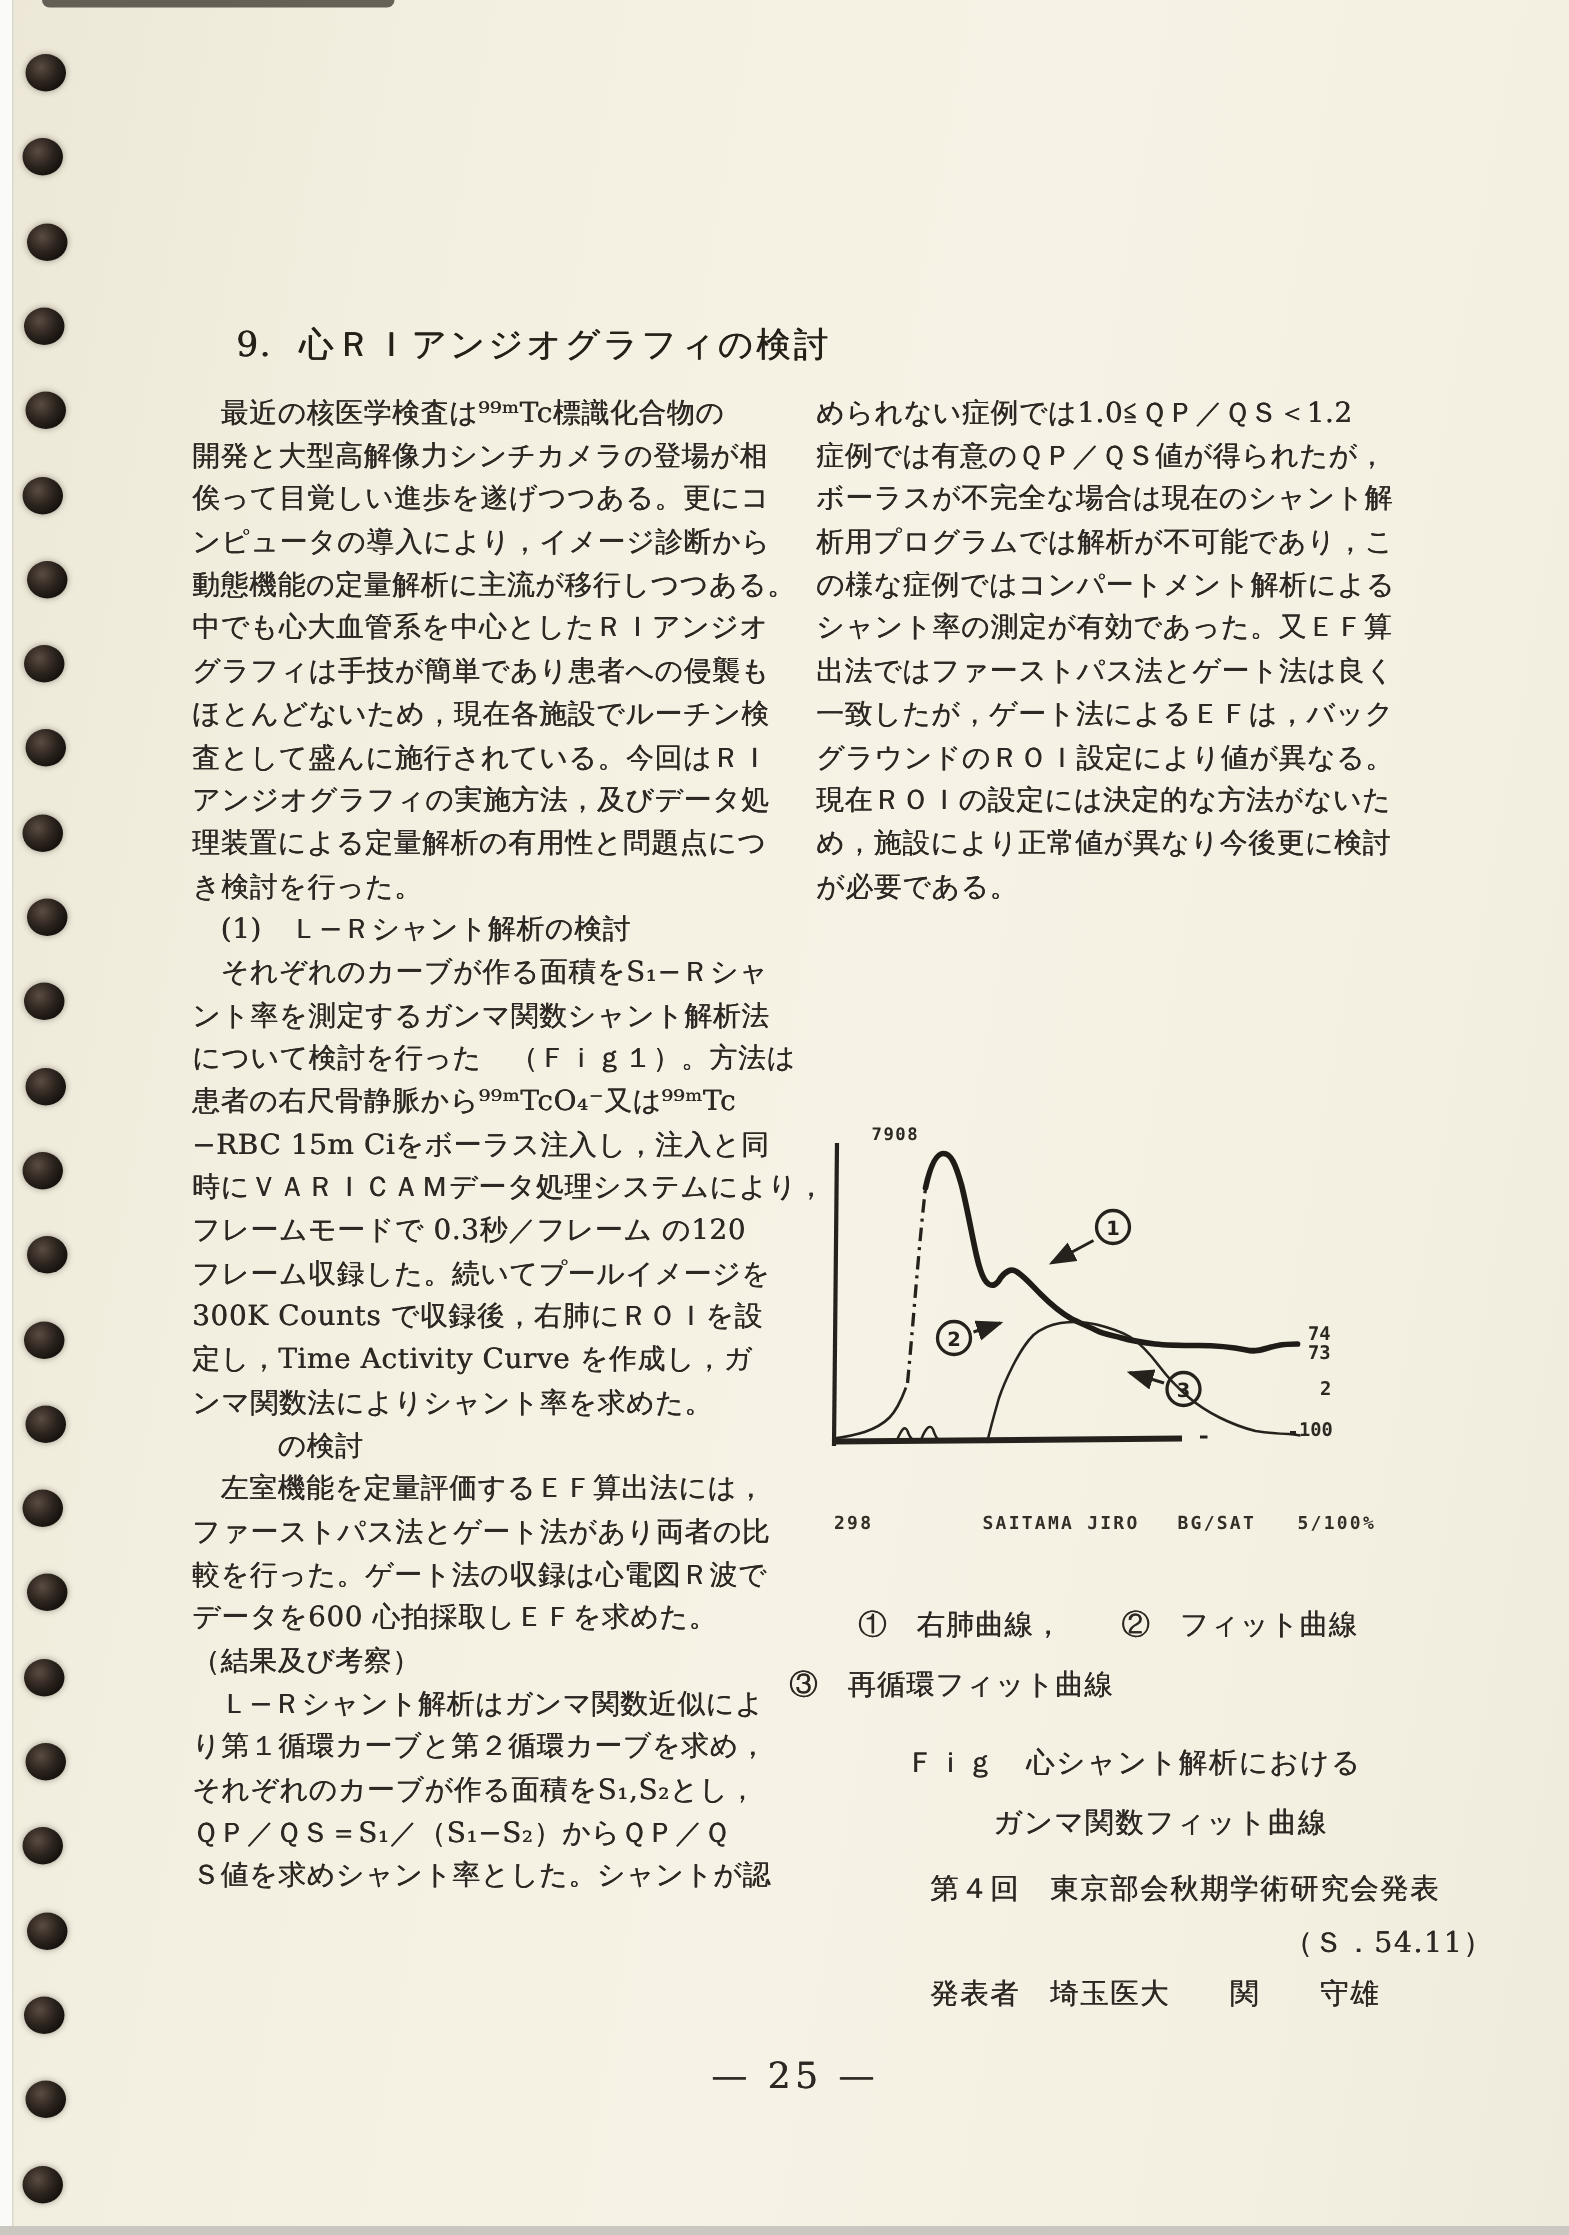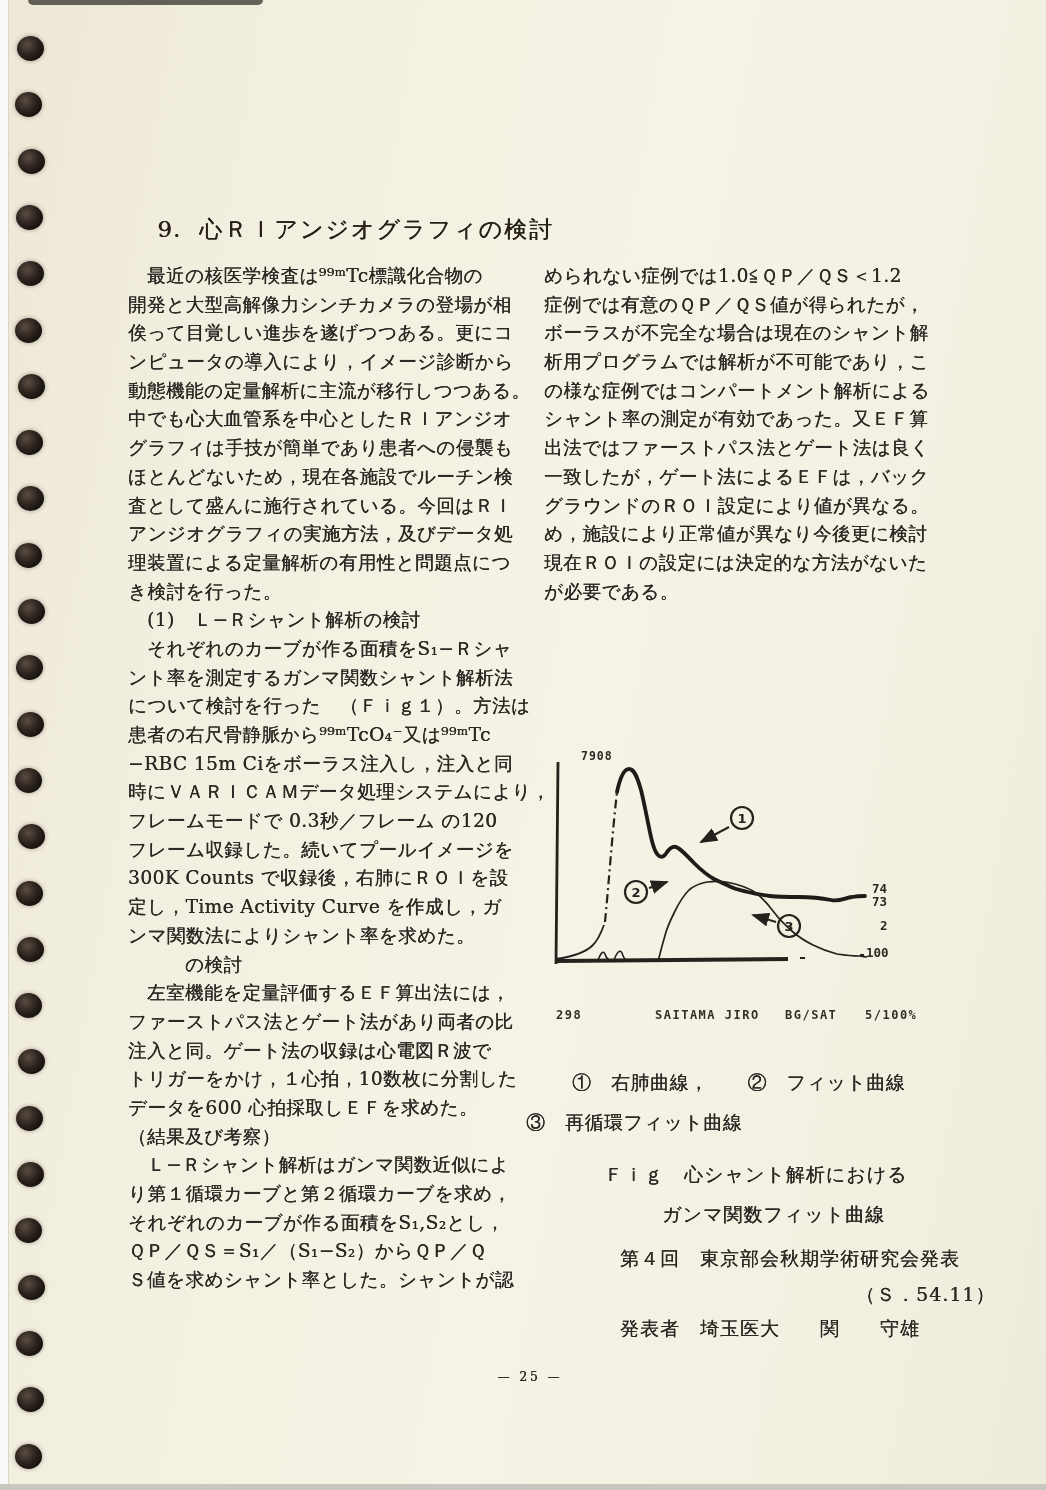--- a/index.html
+++ b/index.html
@@ -34,21 +34,21 @@
   #legend-1{left:572px;top:1070px;}
   #legend-2{left:526px;top:1110px;}
   .caption{position:absolute;font-size:19px;letter-spacing:1px;text-shadow:.3px 0 0 currentColor;white-space:pre;}
   #caption-1{left:604px;top:1162px;}
   #caption-2{left:662px;top:1202px;}
   .footer-line{position:absolute;font-size:19px;letter-spacing:1px;text-shadow:.3px 0 0 currentColor;white-space:pre;margin-left:48px;}
   #footer-meeting{left:572px;top:1246px;}
   #footer-date{left:808px;top:1282px;}
   #footer-presenter{left:572px;top:1316px;}
   #page-number{position:absolute;left:455px;top:1370px;width:150px;text-align:center;
-    font-size:12px;letter-spacing:3px;text-shadow:.3px 0 0 currentColor;}
+    font-size:24px;letter-spacing:3px;text-shadow:.3px 0 0 currentColor;}
 </style>
 </head>
 <body>
 
 <div id="page">
 
   <div class="scan-edge-left"></div>
   <div class="scan-smudge-top"></div>
 
   <div id="holes">
@@ -105,42 +105,41 @@
       <div class="tline">−RBC 15m Ciをボーラス注入し，注入と同</div>
       <div class="tline">時にＶＡＲＩＣＡＭデータ処理システムにより，</div>
       <div class="tline">フレームモードで 0.3秒／フレーム の120</div>
       <div class="tline">フレーム収録した。続いてプールイメージを</div>
       <div class="tline">300K Counts で収録後，右肺にＲＯＩを設</div>
       <div class="tline">定し，Time Activity Curve を作成し，ガ</div>
       <div class="tline">ンマ関数法によりシャント率を求めた。</div>
       <div class="tline">　　　の検討</div>
       <div class="tline">　左室機能を定量評価するＥＦ算出法には，</div>
       <div class="tline">ファーストパス法とゲート法があり両者の比</div>
-      <div class="tline">注入と同。ゲート法の収録は心電図Ｒ波で</div>
-      <div class="tline">トリガーをかけ，１心拍，10数枚に分割した</div>
+      <div class="tline">較を行った。ゲート法の収録は心電図Ｒ波で</div>
       <div class="tline">データを600 心拍採取しＥＦを求めた。</div>
       <div class="tline">（結果及び考察）</div>
       <div class="tline">　Ｌ−Ｒシャント解析はガンマ関数近似によ</div>
       <div class="tline">り第１循環カーブと第２循環カーブを求め，</div>
       <div class="tline">それぞれのカーブが作る面積をS₁,S₂とし，</div>
       <div class="tline">ＱＰ／ＱＳ＝S₁／（S₁−S₂）からＱＰ／Ｑ</div>
       <div class="tline">Ｓ値を求めシャント率とした。シャントが認</div>
     </div>
   <div id="right-col" class="col">
       <div class="tline">められない症例では1.0≦ＱＰ／ＱＳ＜1.2</div>
       <div class="tline">症例では有意のＱＰ／ＱＳ値が得られたが，</div>
       <div class="tline">ボーラスが不完全な場合は現在のシャント解</div>
       <div class="tline">析用プログラムでは解析が不可能であり，こ</div>
       <div class="tline">の様な症例ではコンパートメント解析による</div>
       <div class="tline">シャント率の測定が有効であった。又ＥＦ算</div>
       <div class="tline">出法ではファーストパス法とゲート法は良く</div>
       <div class="tline">一致したが，ゲート法によるＥＦは，バック</div>
       <div class="tline">グラウンドのＲＯＩ設定により値が異なる。</div>
+      <div class="tline">現在ＲＯＩの設定には決定的な方法がないた</div>
       <div class="tline">め，施設により正常値が異なり今後更に検討</div>
-      <div class="tline">現在ＲＯＩの設定には決定的な方法がないた</div>
       <div class="tline">が必要である。</div>
     </div>
 
   <svg class="fig-svg" width="420" height="312" viewBox="0 0 420 312">
     <defs>
       <marker id="arw" markerWidth="9" markerHeight="8" refX="8" refY="3.5" orient="auto">
         <path d="M0,0 L9,3.5 L0,7 z" fill="#25211c"></path>
       </marker>
     </defs>
 

